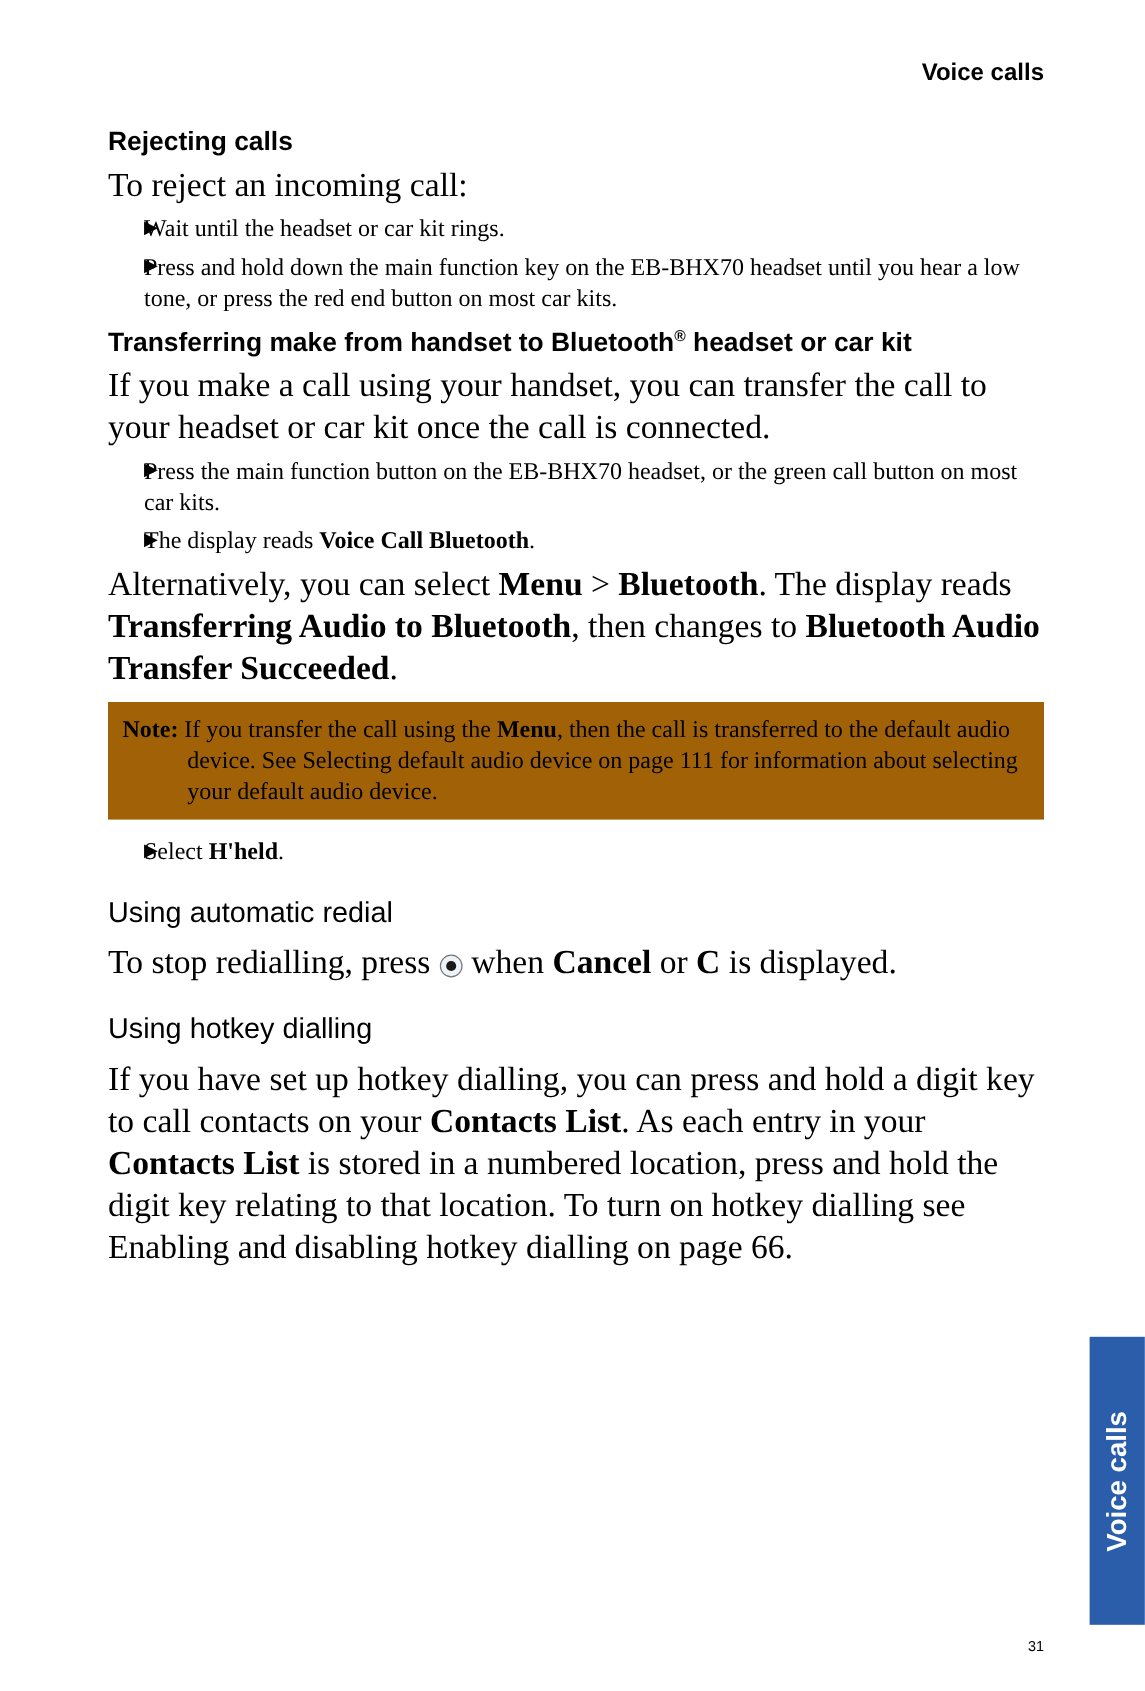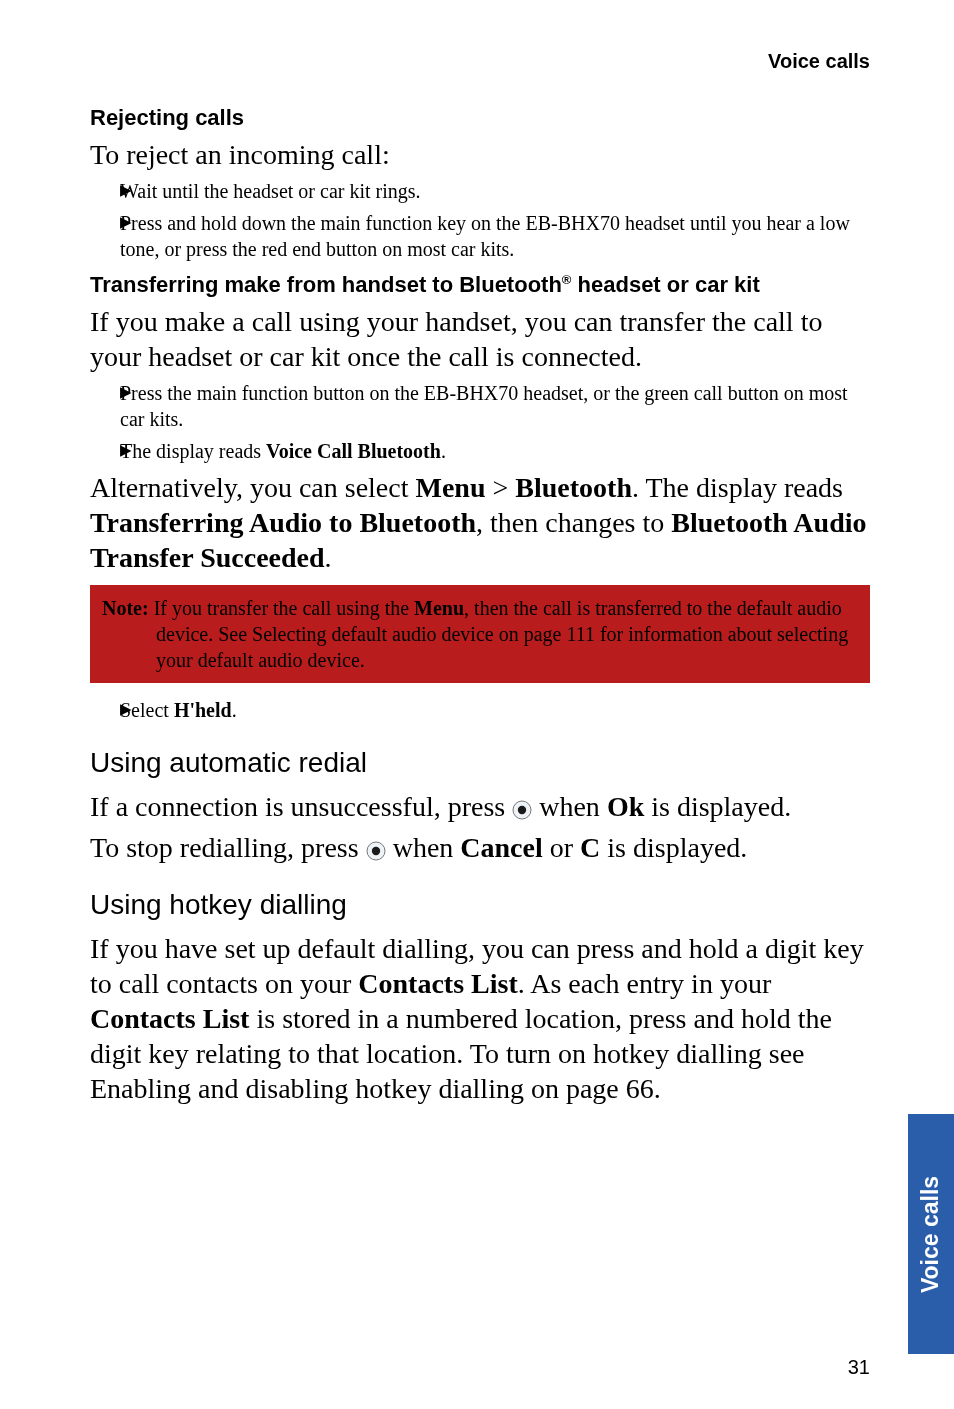--- a/index.html
+++ b/index.html
@@ -55,36 +55,36 @@
     position: absolute;
     left: 0;
     top: 2px;
     font-size: 15px;
     font-family: Arial, sans-serif;
   }
 
   h2.subhead sup { font-size: 13px; vertical-align: super; }
 
   .notebox {
-    background: #b91c1c;
+    background: #a16207;
     padding: 10px 12px 10px 12px;
     margin-top: 10px;
     margin-bottom: 14px;
     font-size: 20px;
     line-height: 1.3;
   }
   .notebox .hang {
     padding-left: 54px;
     text-indent: -54px;
   }
 
   h1.sect {
     font-family: Arial, Helvetica, sans-serif;
     font-weight: normal;
-    font-size: 28px;
+    font-size: 24px;
     margin-top: 24px;
     margin-bottom: 10px;
   }
 
   .inline-icon {
     display: inline-block;
     vertical-align: middle;
   }
 
   b { font-weight: bold; }
@@ -107,21 +107,21 @@
     font-weight: bold;
     font-size: 23px;
     white-space: nowrap;
   }
 
   .page-num {
     position: absolute;
     bottom: 30px;
     right: 84px;
     font-family: Arial, Helvetica, sans-serif;
-    font-size: 20px;
+    font-size: 12px;
   }
 </style>
 </head>
 <body>
 
 <div class="header-right">Voice calls</div>
 
 <div class="content">
 
   <h2 class="subhead">Rejecting calls</h2>
@@ -152,39 +152,31 @@
   </div>
 
   <ul class="arrows">
     <li>
       <span>Select </span><b>H'held</b><span>.</span>
     </li>
   </ul>
 
   <h1 class="sect">Using automatic redial</h1>
   <p class="body">
-    <span>If a connection is unsuccessful, press </span>
-    <svg class="inline-icon" width="20" height="20" viewBox="0 0 20 20">
-        <circle cx="10" cy="10" r="9" fill="#eef3f8" stroke="#777" stroke-width="1"></circle>
-        <circle cx="10" cy="10" r="4.2" fill="#1a1a1a"></circle>
-      </svg>
-    <span> when </span><b>Ok</b><span> is displayed.</span>
-  </p>
-  <p class="body">
     <span>To stop redialling, press </span>
     <svg class="inline-icon" width="20" height="20" viewBox="0 0 20 20">
         <circle cx="10" cy="10" r="9" fill="#eef3f8" stroke="#777" stroke-width="1"></circle>
         <circle cx="10" cy="10" r="4.2" fill="#1a1a1a"></circle>
       </svg>
     <span> when </span><b>Cancel</b><span> or </span><b>C</b><span> is displayed.</span>
   </p>
 
   <h1 class="sect">Using hotkey dialling</h1>
   <p class="body">
-    <span>If you have set up default dialling, you can press and hold a digit key to call contacts on your </span><b>Contacts List</b><span>. As each entry in your </span><b>Contacts List</b><span> is stored in a numbered location, press and hold the digit key relating to that location. To turn on hotkey dialling see Enabling and disabling hotkey dialling on page 66.</span>
+    <span>If you have set up hotkey dialling, you can press and hold a digit key to call contacts on your </span><b>Contacts List</b><span>. As each entry in your </span><b>Contacts List</b><span> is stored in a numbered location, press and hold the digit key relating to that location. To turn on hotkey dialling see Enabling and disabling hotkey dialling on page 66.</span>
   </p>
 
 </div>
 
 <div class="side-tab">
   <div class="side-tab-text">Voice calls</div>
 </div>
 
 <div class="page-num">31</div>
 

